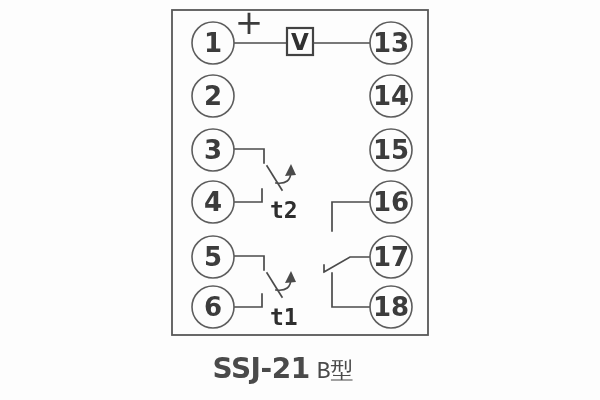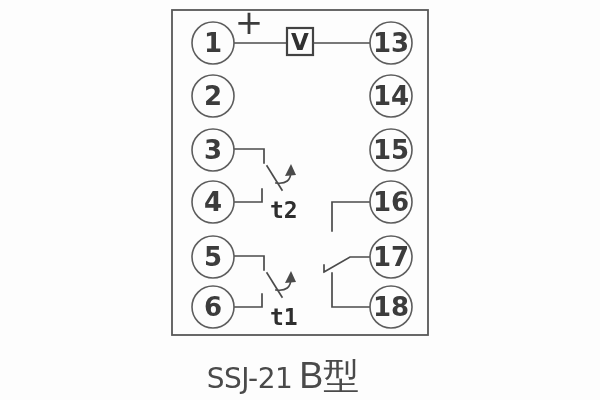--- a/index.html
+++ b/index.html
@@ -70,28 +70,28 @@
     position: absolute;
     left: 0;
     top: 352px;
     width: 566px;
     text-align: center;
     color: #4a4a4a;
     white-space: nowrap;
   }
   .caption .model {
     font-family: "DejaVu Sans", "Liberation Sans", sans-serif;
-    font-weight: normal;
+    font-weight: bold;
     font-size: 28px;
     letter-spacing: -0.5px;
   }
   .caption .variant {
-    font-family: Liberation Sans, sans-serif;
+    font-family: Liberation Mono, monospace;
     font-weight: 400;
-    font-size: 36px;
+    font-size: 23px;
     margin-left: 7px;
   }
 </style>
 </head>
 <body>
 
 <div class="stage">
   <svg width="600" height="400" viewBox="0 0 600 400">
 
     <rect class="enclosure" x="172" y="10" width="256" height="325"></rect>

